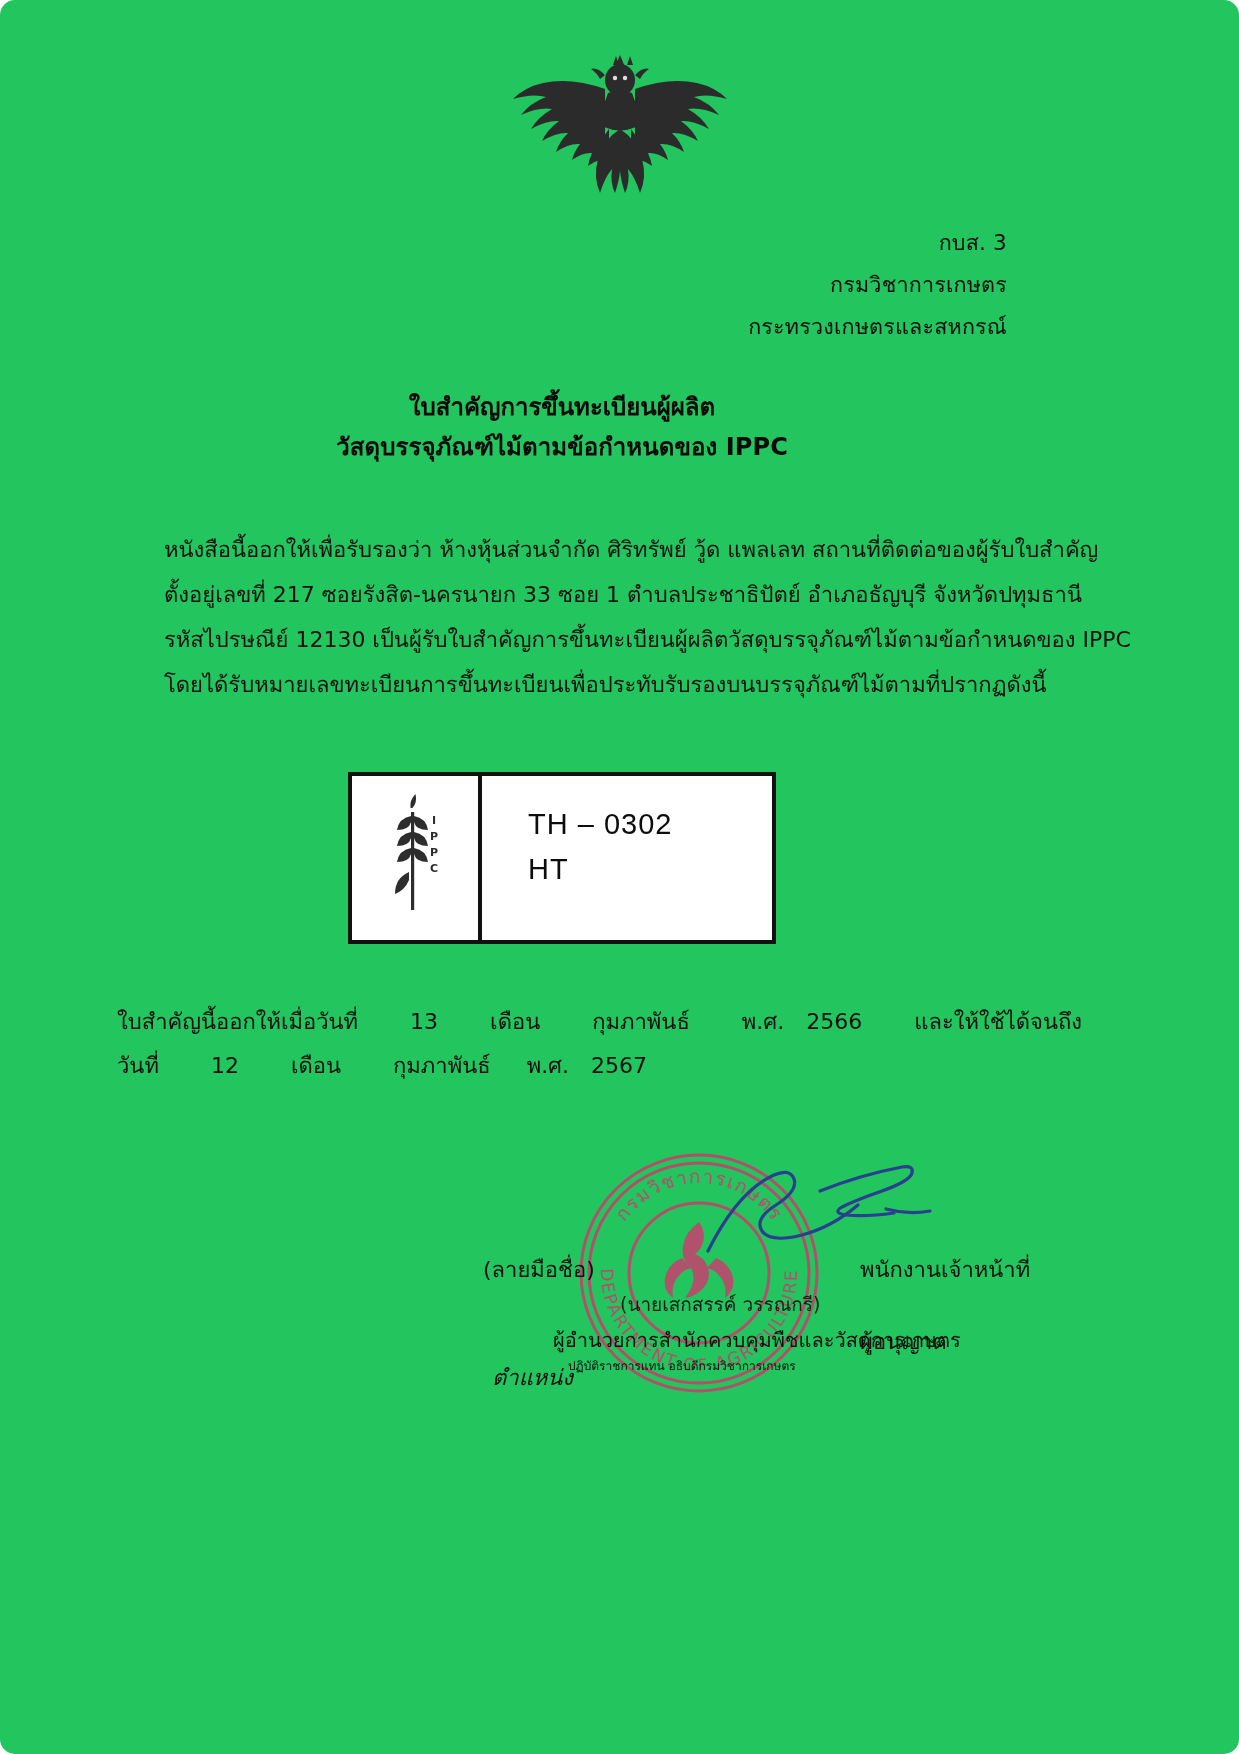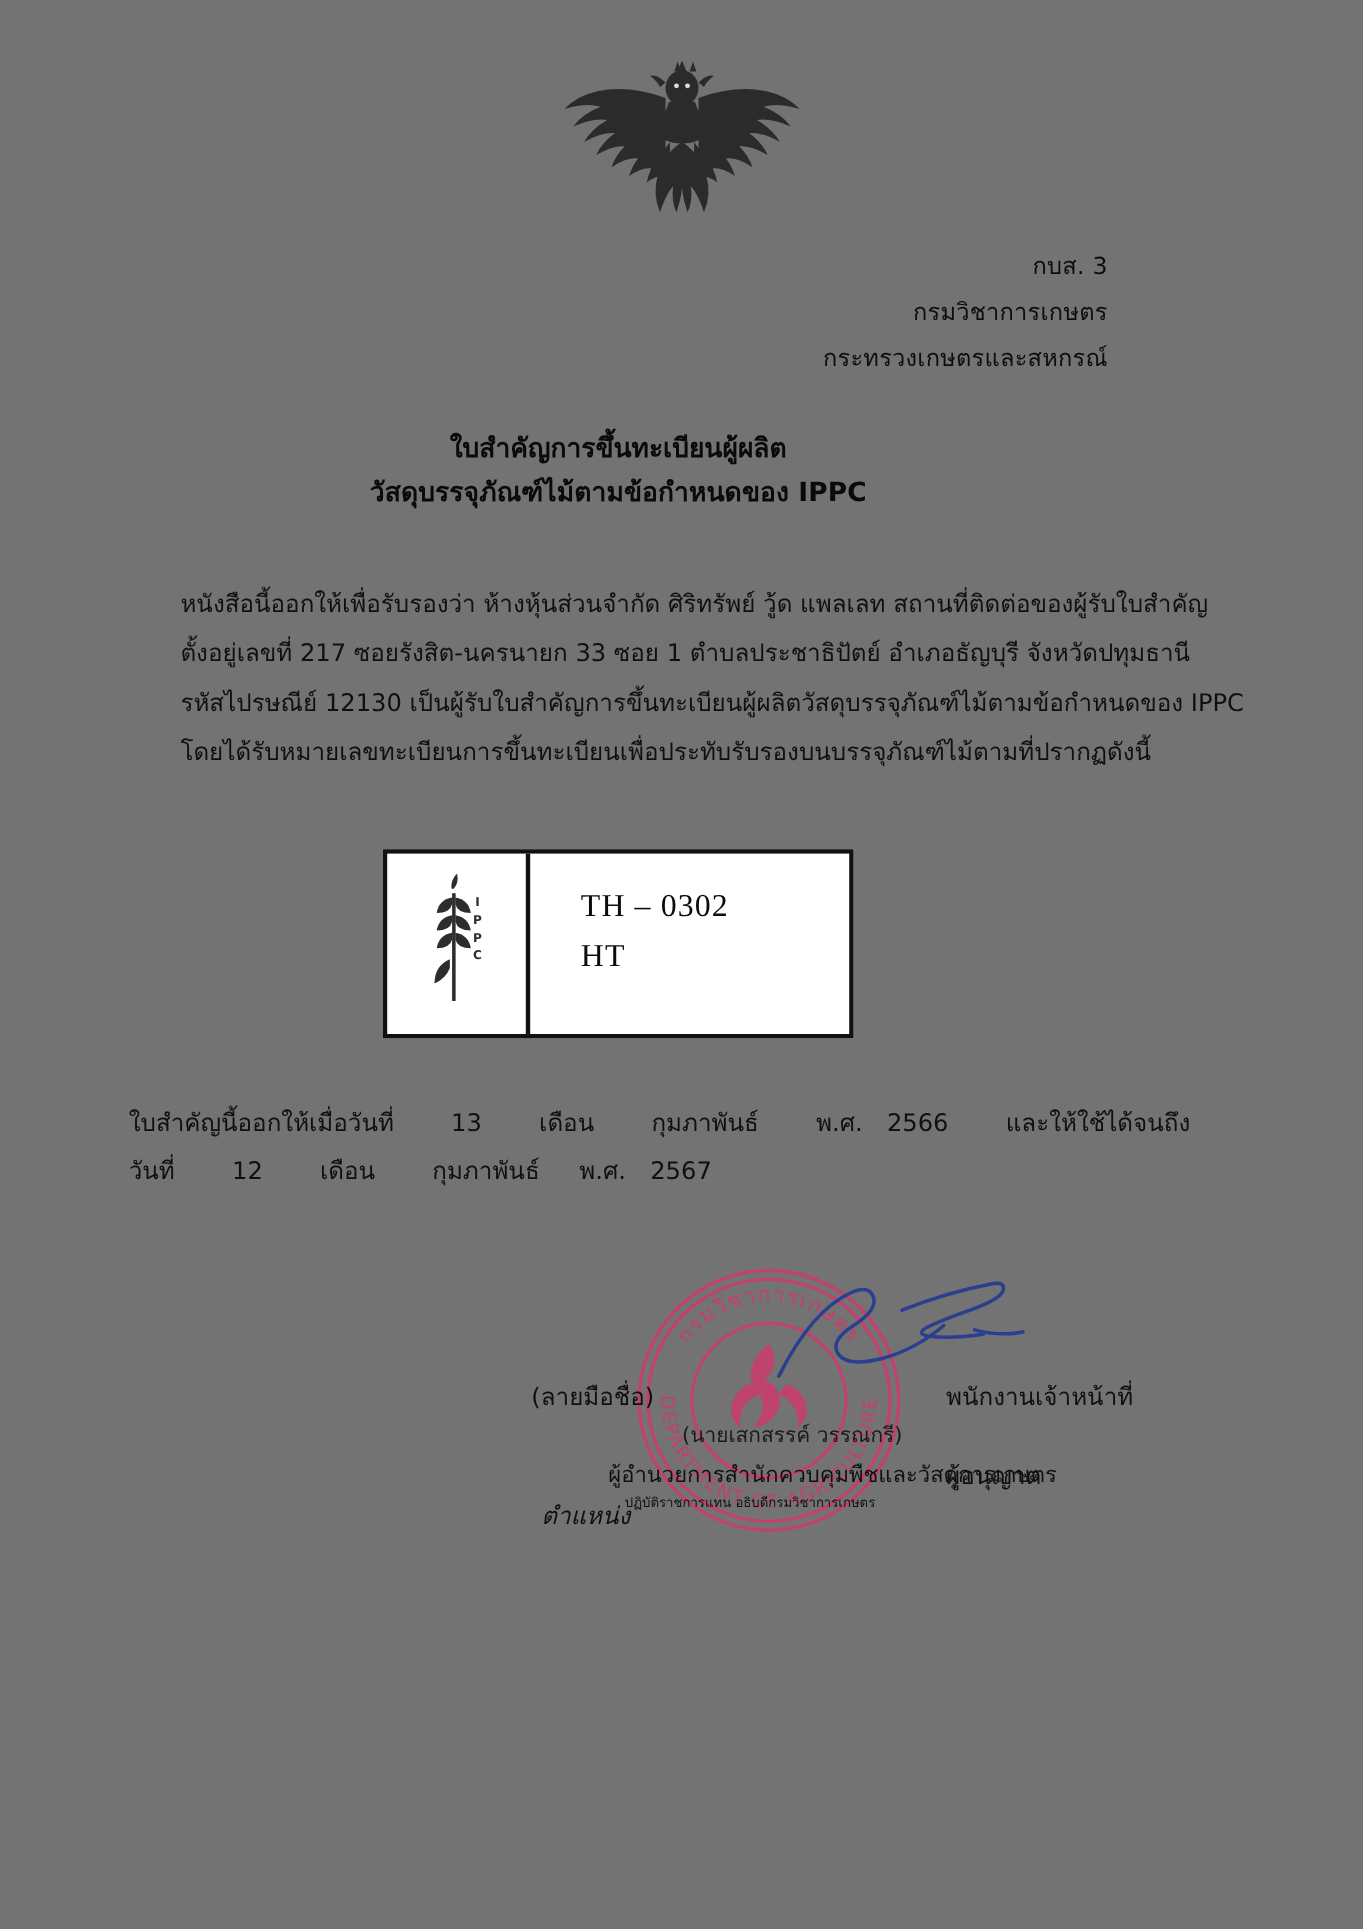--- a/index.html
+++ b/index.html
@@ -13,21 +13,22 @@
     position: relative;
     font-family: "DejaVu Sans", "Liberation Sans", sans-serif;
     color: #111111;
     overflow: hidden;
   }
 
   .page {
     position: relative;
     width: 1239px;
     height: 1754px;
-    background: #737373;
+    background: #22c55e;
+    border-radius: 15px;
   }
 
   
   .emblem {
     position: absolute;
     top: 45px;
     left: 0;
     width: 1239px;
     display: flex;
     justify-content: center;
@@ -99,21 +100,21 @@
     align-items: center;
     justify-content: center;
     box-sizing: border-box;
   }
   .mark-left svg { display:block; }
   .mark-right {
     flex: 1;
     position: relative;
     padding: 26px 0 0 46px;
     box-sizing: border-box;
-    font-family: Liberation Serif, serif;
+    font-family: Liberation Sans, sans-serif;
     font-size: 29px;
     letter-spacing: 1px;
     color: #0c0c0c;
     line-height: 1.55;
   }
 
   
   .validity {
     position: absolute;
     top: 1000px;

